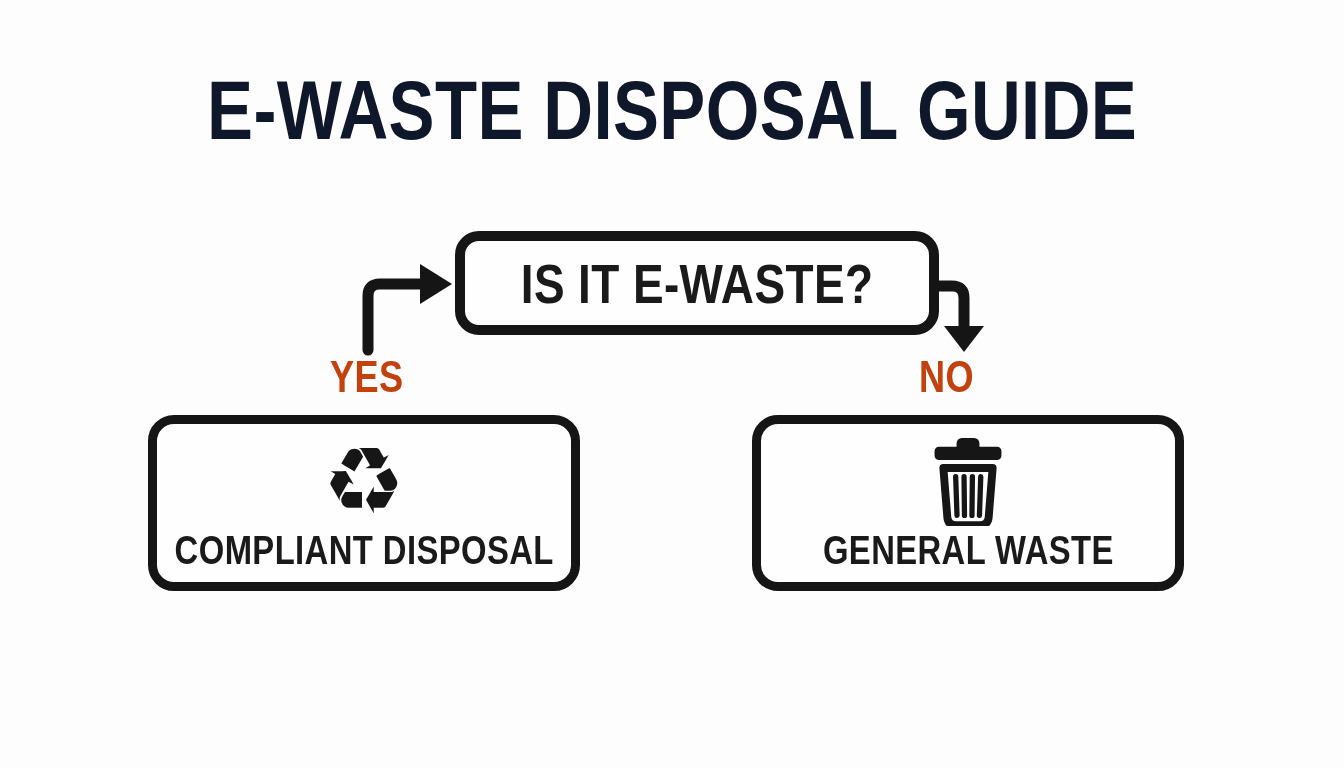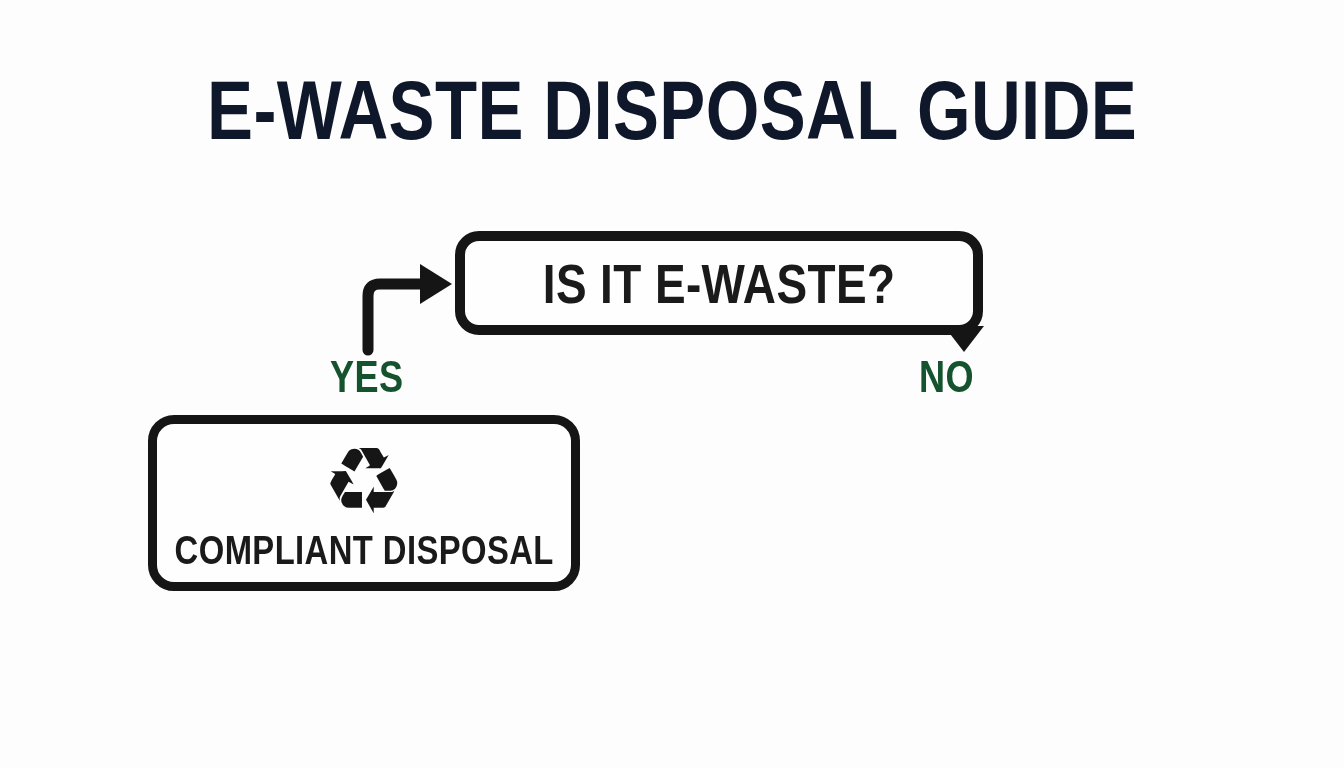--- a/index.html
+++ b/index.html
@@ -38,42 +38,42 @@
     position: absolute;
     inset: 0;
     width: 1344px;
     height: 768px;
     pointer-events: none;
   }
 
   .decision-box {
     position: absolute;
     left: 455px; top: 231px;
-    width: 528px; height: 104px;
+    width: 484px; height: 104px;
     border: 10px solid #151515;
     border-radius: 24px;
     background: #fefefe;
     display: flex;
     align-items: center;
     justify-content: center;
   }
   .decision-box .label {
     font-size: 56px;
     font-weight: 800;
     color: #1a1a1a;
   }
 
   .branch-label {
     position: absolute;
     top: 352px;
     width: 120px;
     text-align: center;
     font-size: 44px;
     font-weight: 800;
-    color: #14532d;
+    color: #c2410c;
   }
   .branch-label.yes { left: 307px; }
   .branch-label.no  { left: 886px; }
 
   .outcome-box {
     position: absolute;
     top: 415px;
     width: 432px; height: 176px;
     border: 9px solid #151515;
     border-radius: 26px;
@@ -140,14 +140,32 @@
     <span class="cond">NO</span>
   </div>
 
   <div class="outcome-box left">
     <div class="outcome-icon">
       <span class="recycle-glyph">♻</span>
     </div>
     <span class="outcome-label cond">COMPLIANT DISPOSAL</span>
   </div>
 
+  <div class="outcome-box right">
+    <div class="outcome-icon">
+      <svg width="78" height="88" viewBox="0 0 80 100" xmlns="http://www.w3.org/2000/svg">
+
+        <rect x="27" y="0" width="26" height="16" rx="6" fill="#161616"></rect>
+
+        <rect x="2" y="10" width="76" height="15" rx="5" fill="#161616"></rect>
+
+        <path d="M 12 34 L 68 34 L 63.5 90 Q 62.8 99 53.5 99 L 26.5 99 Q 17.2 99 16.5 90 Z" fill="none" stroke="#161616" stroke-width="9" stroke-linejoin="round"></path>
+
+        <line x1="26" y1="44" x2="27.5" y2="88" stroke="#161616" stroke-width="6" stroke-linecap="round"></line>
+        <line x1="35.5" y1="44" x2="36" y2="88" stroke="#161616" stroke-width="6" stroke-linecap="round"></line>
+        <line x1="45" y1="44" x2="44.5" y2="88" stroke="#161616" stroke-width="6" stroke-linecap="round"></line>
+        <line x1="54.5" y1="44" x2="53" y2="88" stroke="#161616" stroke-width="6" stroke-linecap="round"></line>
+      </svg>
+    </div>
+    <span class="outcome-label cond">GENERAL WASTE</span>
+  </div>
 
 </div>
 
 </body></html>

